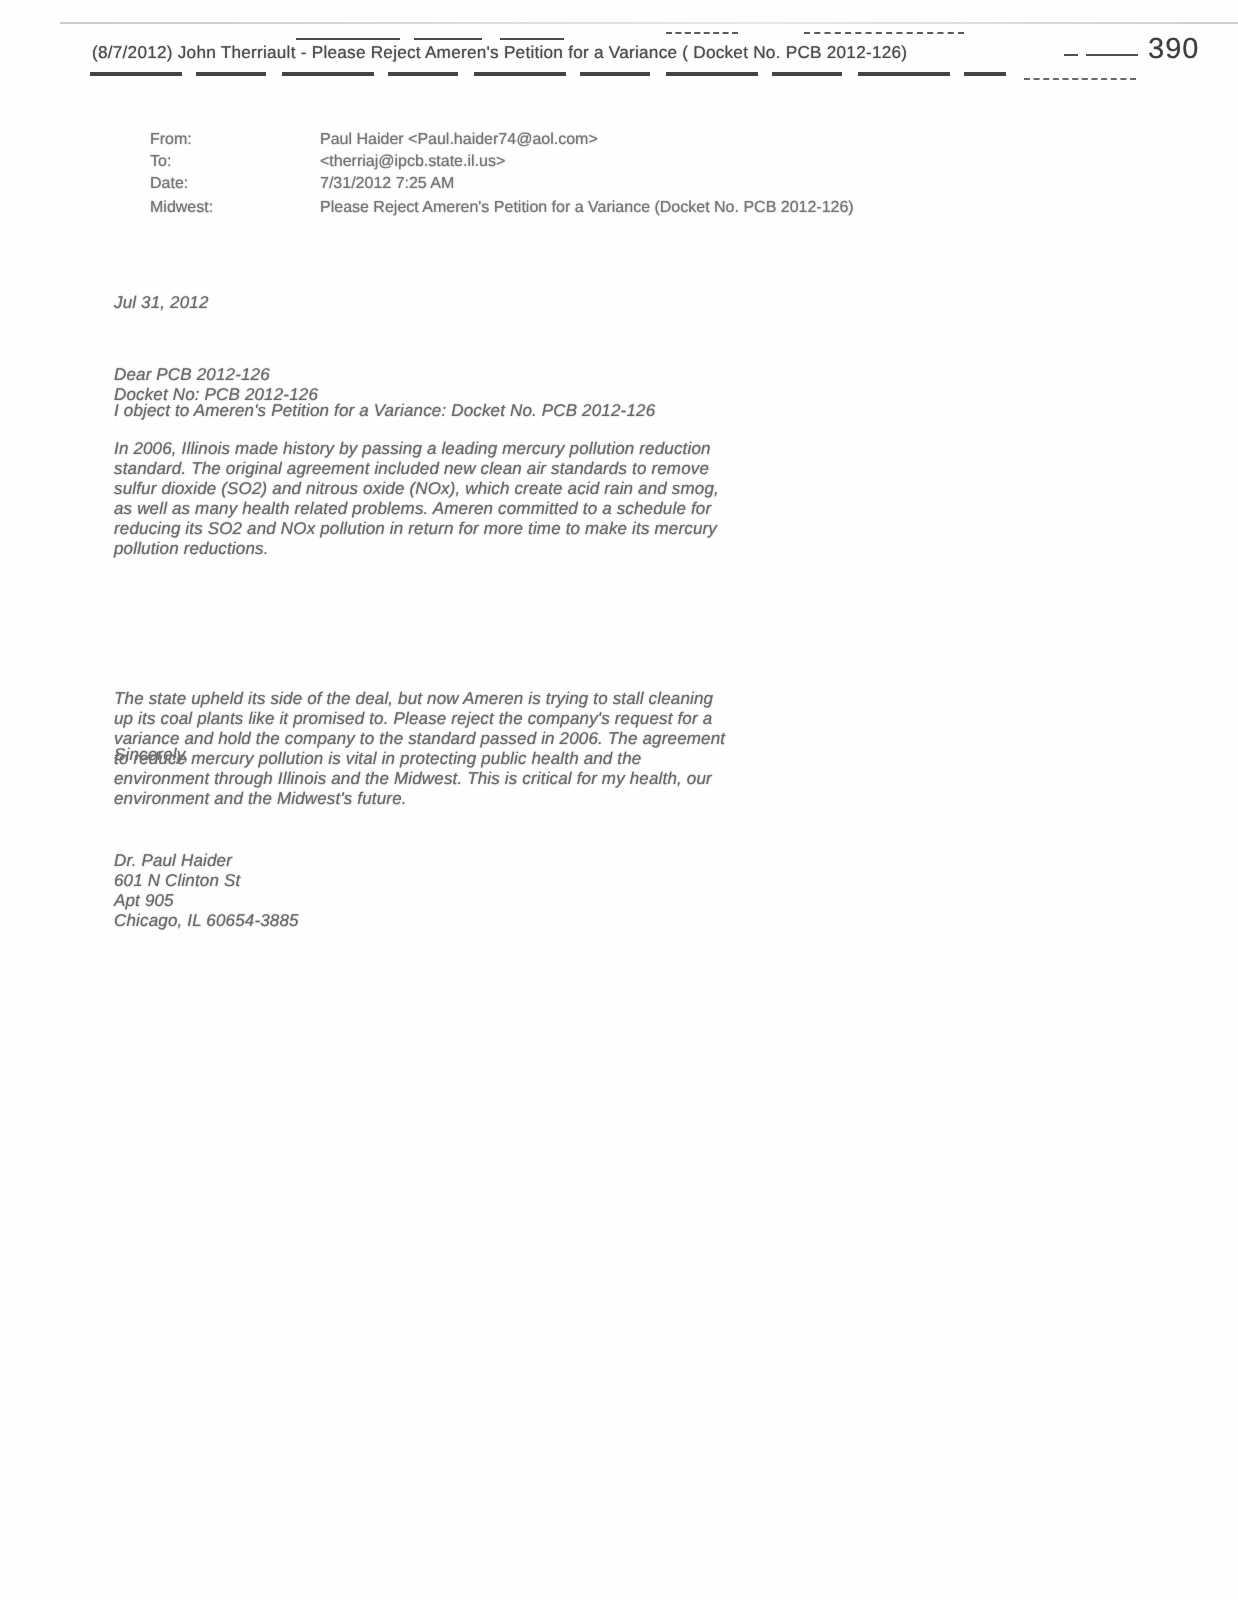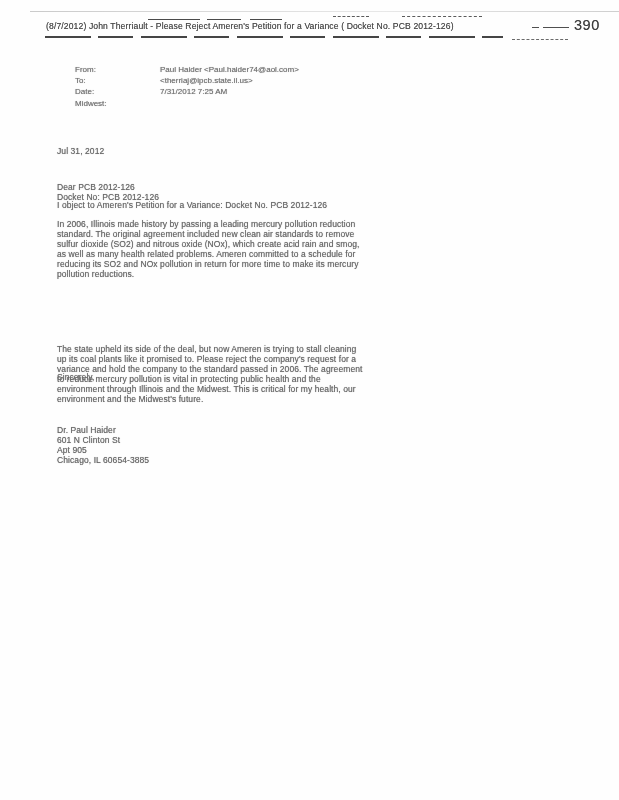--- a/index.html
+++ b/index.html
@@ -58,21 +58,21 @@
   }
   .field-row { display: flex; }
   .field-label { width: 85px; flex: 0 0 85px; }
   .field-value { flex: 1; white-space: nowrap; }
   
   .letter {
     position: absolute; top: 146px; left: 57px; width: 335px; height: 300px;
     font-size: 8.5px; color: #696969; letter-spacing: 0.08px;
     text-shadow: 0 0 0.7px rgba(125,125,125,0.9);
   }
-  .l-item { position: absolute; left: 0; }
+  .l-item { position: absolute; left: 0; font-style: italic; }
   .l-date       { top: 0; }
   .l-docket     { top: 18px; margin-top: 28px; }
   .l-salutation { top: 36px; }
   .l-re         { top: 54px; }
   .l-p1         { top: 73px;  width: 308px; line-height: 10.1px; }
   .l-p2         { top: 154px; width: 308px; line-height: 10.1px; margin-top: 44px; }
   .l-closing    { top: 226px; }
   .l-signature  { top: 243px; line-height: 10px; margin-top: 36px; }
 </style>
 </head>
@@ -102,20 +102,21 @@
     <div class="field-row">
       <span class="field-label">To:</span>
       <span class="field-value">&lt;therriaj@ipcb.state.il.us&gt;</span>
     </div>
     <div class="field-row">
       <span class="field-label">Date:</span>
       <span class="field-value">7/31/2012 7:25 AM</span>
     </div>
     <div class="field-row">
       <span class="field-label">Midwest:</span>
+      <span class="field-value">Please Reject Ameren's Petition for a Variance (Docket No. PCB 2012-126)</span>
     </div>
   </div>
 
   <div class="letter">
     <div class="l-item l-date">Jul 31, 2012</div>
     <div class="l-item l-docket">Docket No: PCB 2012-126</div>
     <div class="l-item l-salutation">Dear PCB 2012-126</div>
     <div class="l-item l-re">I object to Ameren's Petition for a Variance: Docket No. PCB 2012-126</div>
     <div class="l-item l-p1">In 2006, Illinois made history by passing a leading mercury pollution reduction standard. The original agreement included new clean air standards to remove sulfur dioxide (SO2) and nitrous oxide (NOx), which create acid rain and smog, as well as many health related problems. Ameren committed to a schedule for reducing its SO2 and NOx pollution in return for more time to make its mercury pollution reductions.</div>
     <div class="l-item l-p2">The state upheld its side of the deal, but now Ameren is trying to stall cleaning up its coal plants like it promised to. Please reject the company's request for a variance and hold the company to the standard passed in 2006. The agreement to reduce mercury pollution is vital in protecting public health and the environment through Illinois and the Midwest. This is critical for my health, our environment and the Midwest's future.</div>

